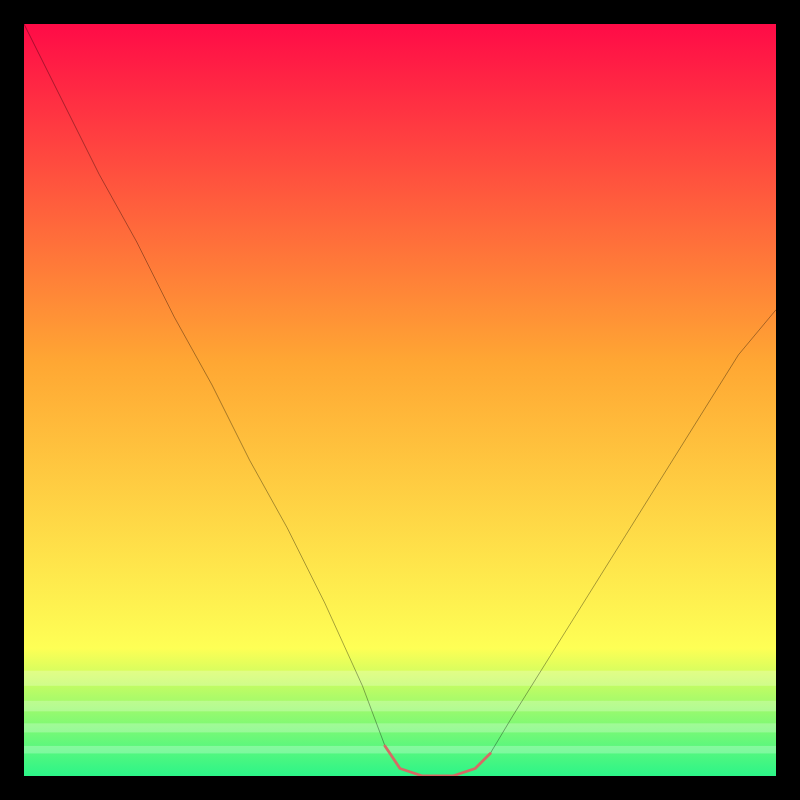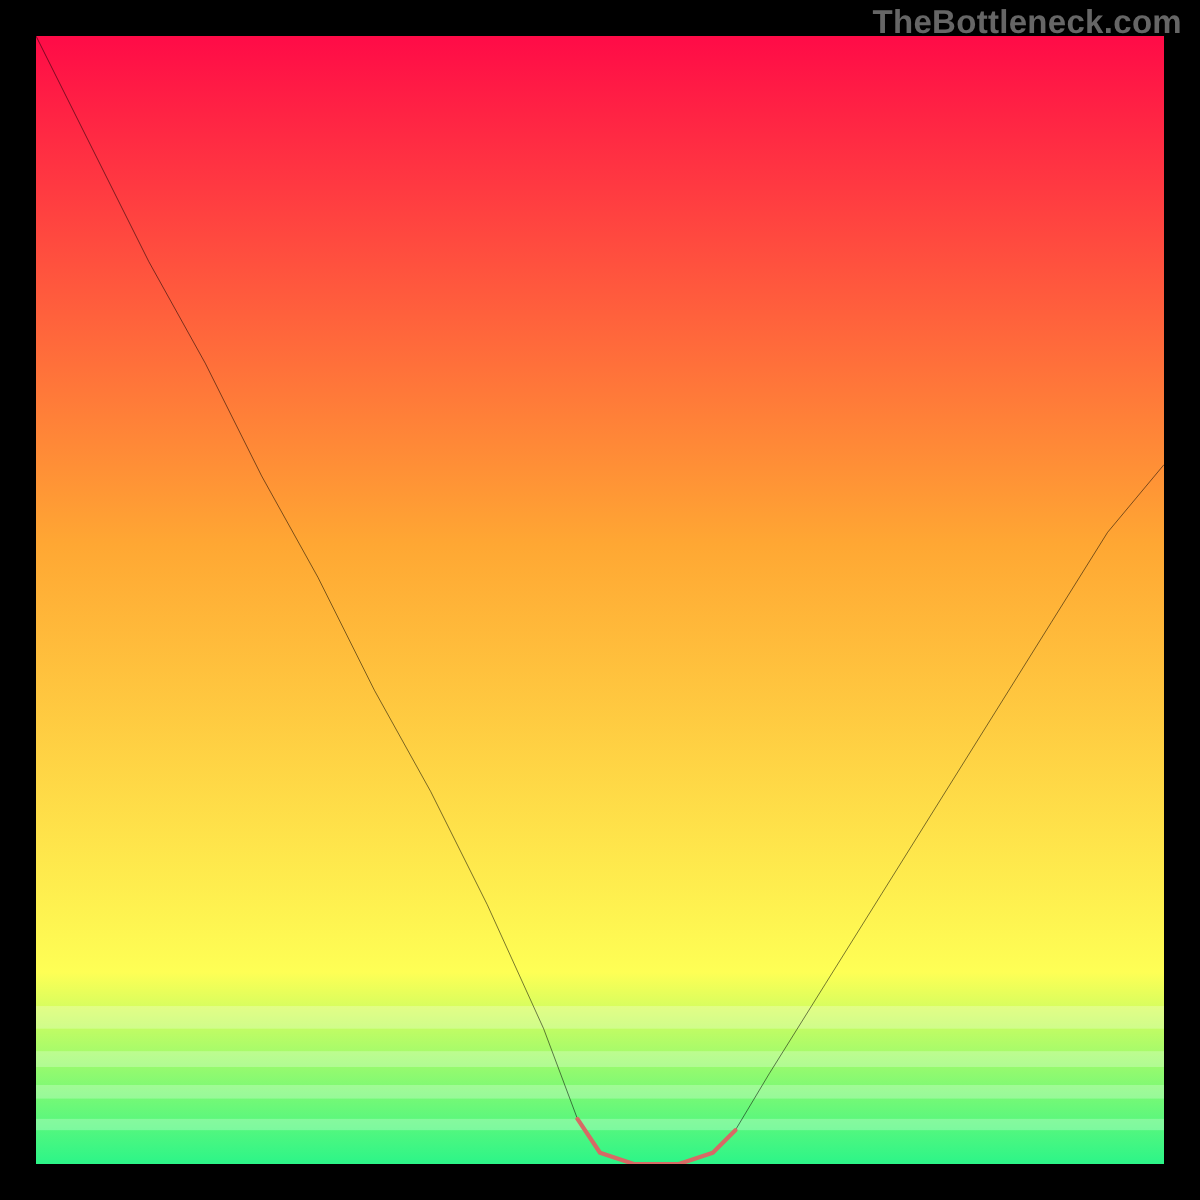--- a/index.html
+++ b/index.html
@@ -32,21 +32,20 @@
     top: 24px;
     width: 752px;
     height: 752px;
     display: block;
   }
 </style>
 </head>
 <body>
 
 <div class="frame">
-  <div class="watermark">TheBottleneck.com</div>
 
   <svg class="plot" viewBox="0 0 100 100" preserveAspectRatio="none">
     <defs>
       <linearGradient id="bg-grad" x1="0" y1="0" x2="0" y2="1">
         <stop offset="0%" stop-color="#ff0b47"></stop>
         <stop offset="45%" stop-color="#ffa733"></stop>
         <stop offset="83%" stop-color="#feff55"></stop>
         <stop offset="100%" stop-color="#2cf588"></stop>
       </linearGradient>
     </defs>

